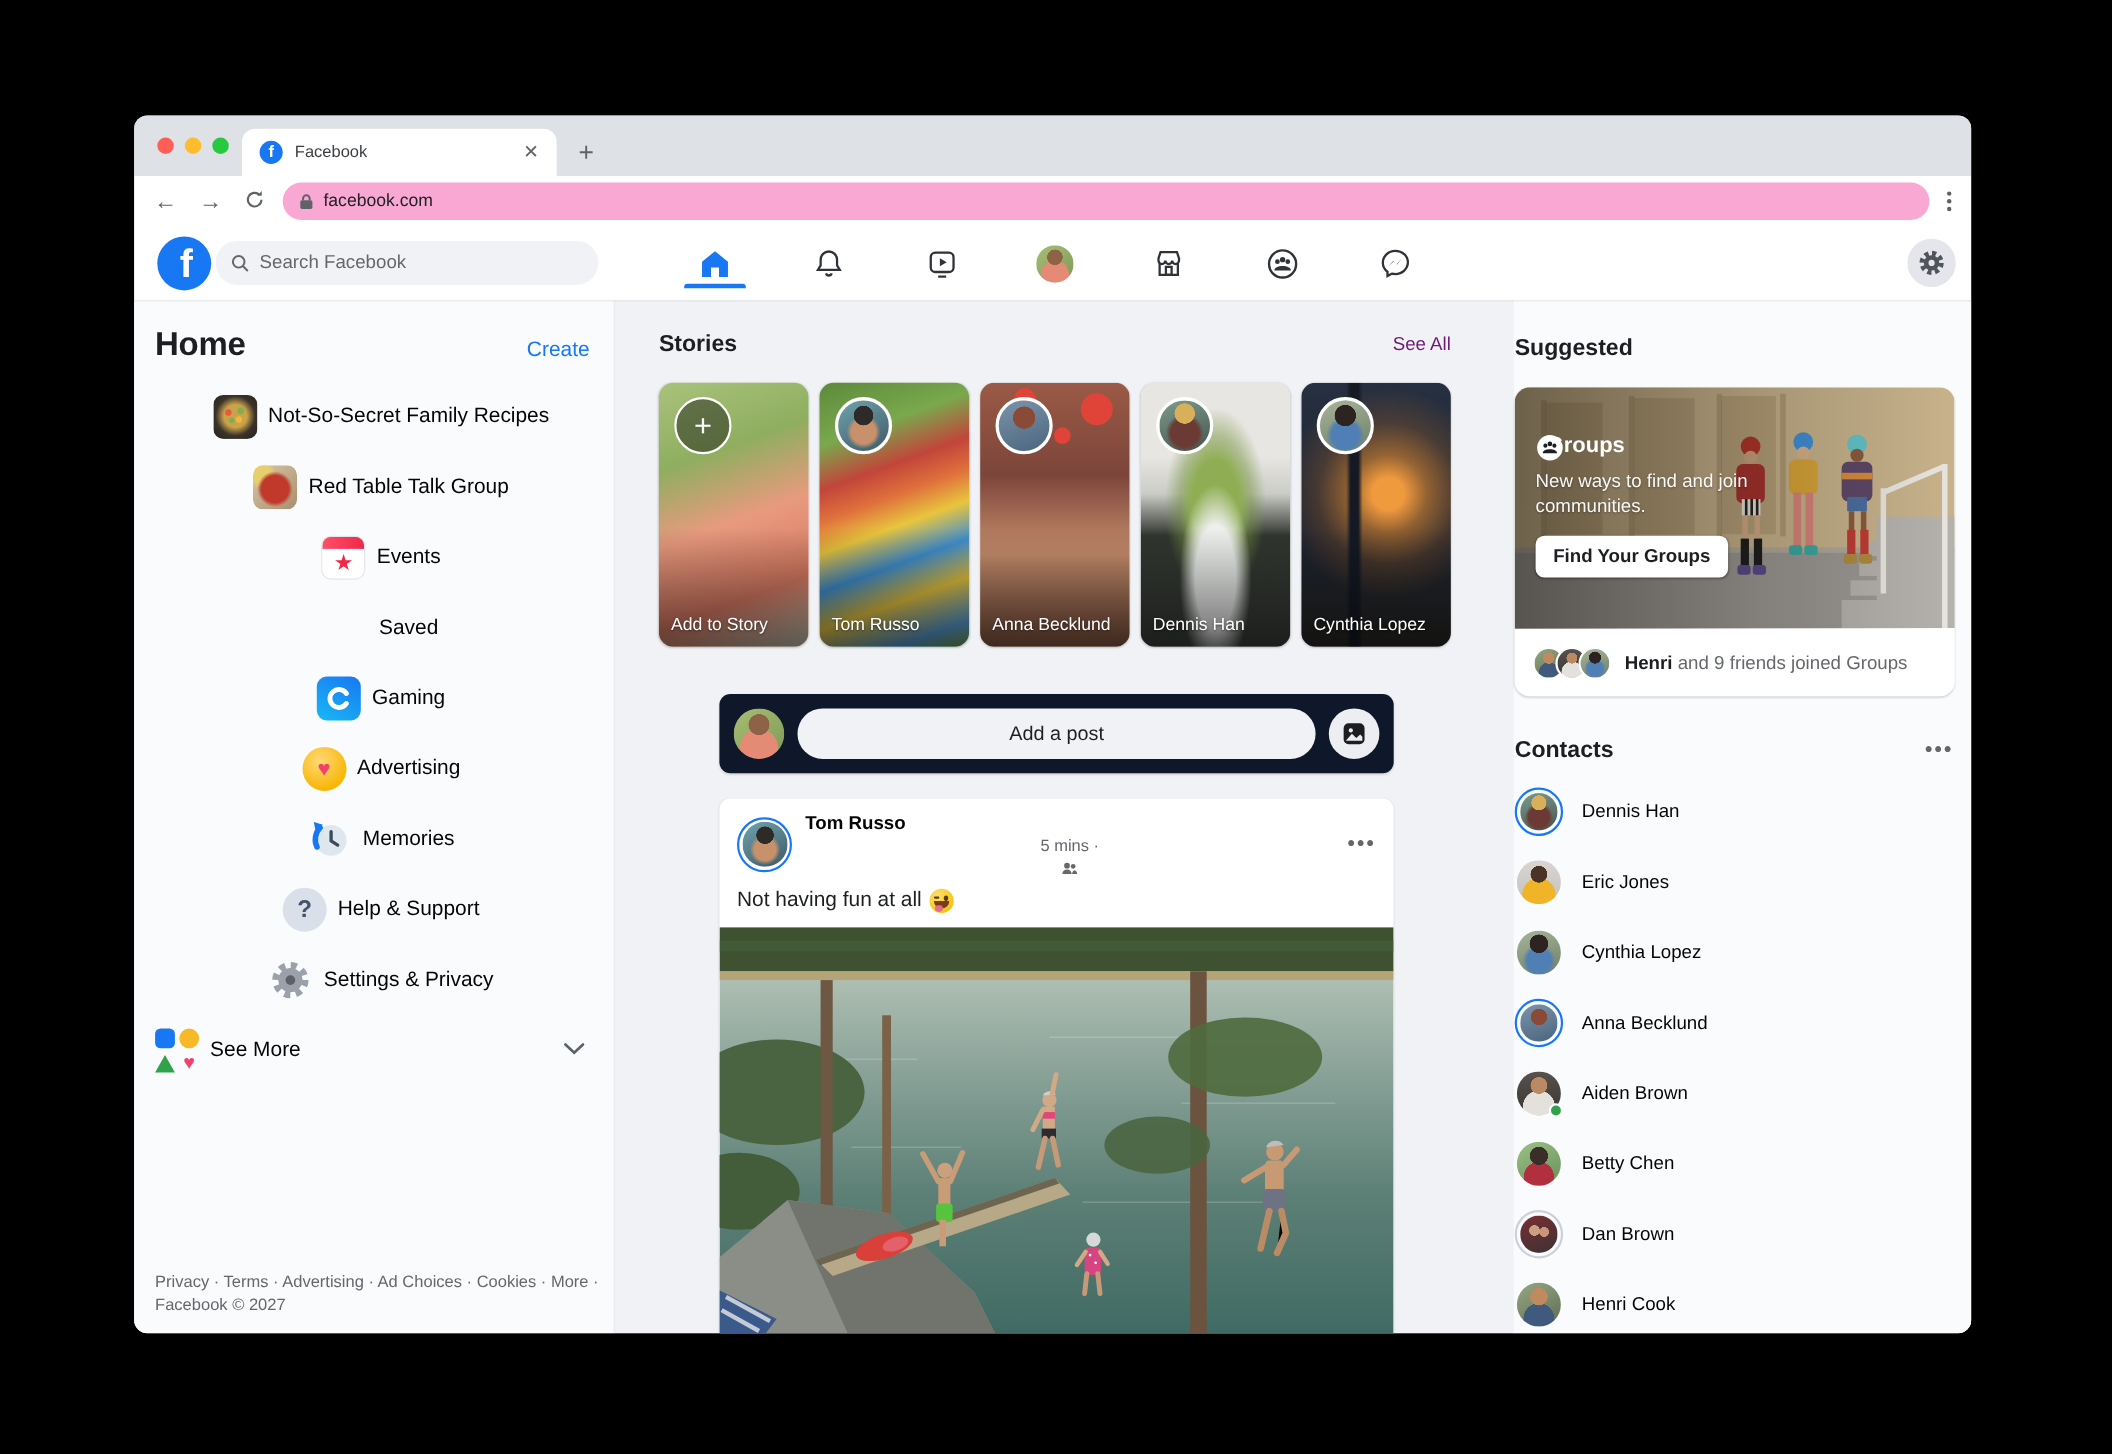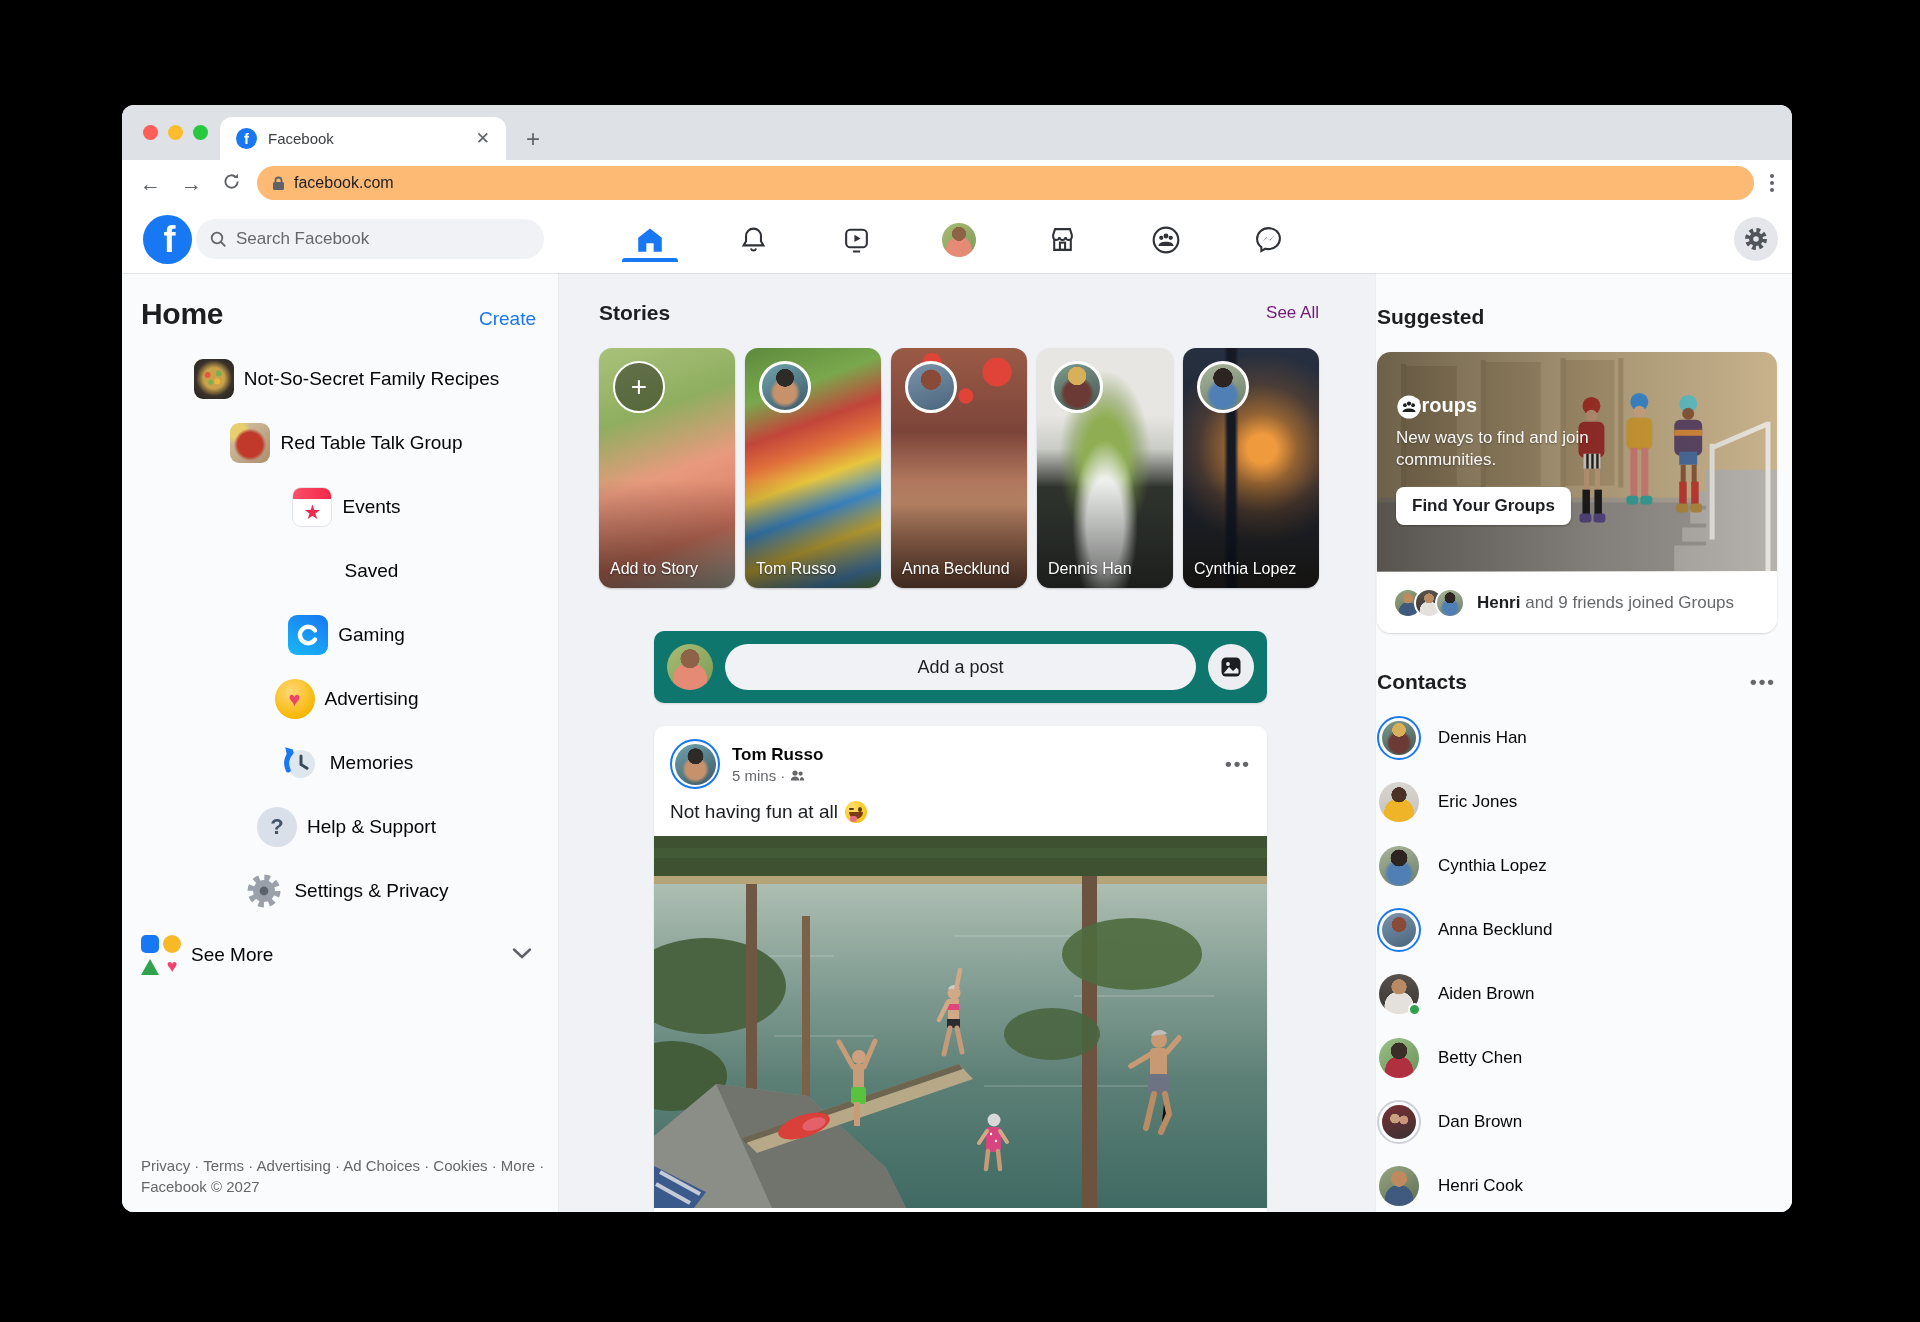--- a/index.html
+++ b/index.html
@@ -15,21 +15,21 @@
   .dot.red{background:#ff5f57;}.dot.yellow{background:#febc2e;}.dot.green{background:#28c840;}
   .tab{position:absolute;left:98px;bottom:0;width:286px;height:43px;background:#fff;
     border-radius:12px 12px 0 0;display:flex;align-items:center;padding:0 16px;}
   .favicon{width:21px;height:21px;border-radius:50%;background:#1877f2;color:#fff;
     display:flex;align-items:center;justify-content:center;font-weight:700;font-size:15px;flex:none;}
   .tab-title{margin-left:11px;font-size:15px;color:#3c4043;flex:1;}
   .tab-close{color:#5f6368;font-size:17px;line-height:1;cursor:default;}
   .newtab{position:absolute;left:404px;bottom:9px;color:#5f6368;font-size:24px;line-height:24px;}
   .urlbar{height:46px;background:#fff;display:flex;align-items:center;padding:0 18px;}
   .navbtn{color:#5f6368;font-size:21px;margin-right:20px;line-height:1;}
-  .url-pill{flex:1;height:34px;background:#fdba74;border-radius:17px;display:flex;
+  .url-pill{flex:1;height:34px;background:#f9a8d4;border-radius:17px;display:flex;
     align-items:center;padding:0 15px;margin-right:16px;}
   .lock{margin-right:9px;display:flex;}
   .url-text{font-size:16px;color:#202124;}
   .kebab-v{display:flex;flex-direction:column;gap:3px;}
   .kebab-v i{width:4px;height:4px;border-radius:50%;background:#5f6368;}
 
   
   .fbheader{position:relative;height:67px;background:#fff;box-shadow:0 1px 0 rgba(0,0,0,.09);z-index:5;}
   .fb-logo{position:absolute;left:21px;top:9px;width:49px;height:49px;border-radius:50%;
     background:#1877f2;color:#fff;font-size:36px;font-weight:700;display:flex;
@@ -140,36 +140,36 @@
   .av.betty{background:radial-gradient(circle at 50% 32%,#3a2e28 0 24%,transparent 25%),
     radial-gradient(circle at 50% 80%,#b03040 0 36%,transparent 37%),linear-gradient(150deg,#9cc188,#678f58);}
   .av.dan{background:radial-gradient(circle at 38% 40%,#caa07e 0 16%,transparent 17%),
     radial-gradient(circle at 64% 44%,#c9967a 0 15%,transparent 16%),linear-gradient(160deg,#7a2f33,#3c3234);}
   .av.henri{background:radial-gradient(circle at 50% 32%,#c08a5f 0 23%,transparent 24%),
     radial-gradient(circle at 50% 82%,#3f5a7d 0 36%,transparent 37%),linear-gradient(150deg,#97a884,#5d6b52);}
   .av.me{background:radial-gradient(circle at 50% 32%,#8d6246 0 24%,transparent 25%),
     radial-gradient(circle at 50% 78%,#e58a74 0 40%,transparent 41%),linear-gradient(140deg,#a9bd74,#7c9a55);}
 
   
-  .composer{position:absolute;left:94px;top:358px;width:613px;height:72px;background:#0f766e;
+  .composer{position:absolute;left:94px;top:358px;width:613px;height:72px;background:#0f172a;
     border-radius:10px;box-shadow:0 1px 2px rgba(0,0,0,.12);display:flex;align-items:center;padding:0 13px;gap:12px;}
   .composer .cav{width:46px;height:46px;flex:none;}
   .addpost{flex:1;height:46px;background:#f0f2f5;border-radius:23px;display:flex;align-items:center;
     justify-content:center;font-size:18px;color:#1c1e21;font-weight:500;}
   .photo-btn{width:46px;height:46px;border-radius:50%;background:#eceef1;flex:none;
     display:flex;align-items:center;justify-content:center;}
   .post{position:absolute;left:94px;top:453px;width:613px;bottom:0;background:#fff;
     border-radius:10px 10px 0 0;box-shadow:0 1px 2px rgba(0,0,0,.12);overflow:hidden;}
   .post-head{display:flex;align-items:center;padding:13px 16px 8px;gap:12px;}
   .ringwrap{width:50px;height:50px;border-radius:50%;border:2.5px solid #1877f2;
     display:flex;align-items:center;justify-content:center;flex:none;}
   .ringwrap .av{width:41px;height:41px;}
   .phmeta{flex:1;}
   .pname{font-size:17px;font-weight:700;color:#050505;}
-  .ptime{font-size:15px;color:#65676b;display:flex;align-items:center;gap:5px;margin-top:2px;}
+  .ptime{font-size:15px;color:#65676b;display:flex;align-items:center;gap:5px;margin-top:2px;flex-direction:column;}
   .kebab-h{color:#65676b;font-size:19px;letter-spacing:2px;font-weight:700;}
   .ptext{padding:4px 16px 13px;font-size:19px;color:#1c1e21;display:flex;align-items:center;gap:7px;}
   .emoji{width:22px;height:22px;border-radius:50%;display:inline-block;position:relative;flex:none;
     background:radial-gradient(circle at 35% 30%,#ffdf6b,#f7c519 70%,#e8a90e);}
   .emoji .eyeL{position:absolute;left:4.5px;top:7px;width:5px;height:2px;border-radius:2px;background:#5a3a10;}
   .emoji .eyeR{position:absolute;left:13.5px;top:5.5px;width:4px;height:5px;border-radius:50%;background:#5a3a10;}
   .emoji .mouth{position:absolute;left:4px;top:11px;width:14px;height:6.5px;border-radius:0 0 14px 14px;background:#7a3c1a;}
   .emoji .tongue{position:absolute;left:5px;top:15px;width:7px;height:6px;background:#e86a8a;border-radius:40% 40% 60% 60%;}
   .post-photo{width:100%;height:372px;display:block;}
 

